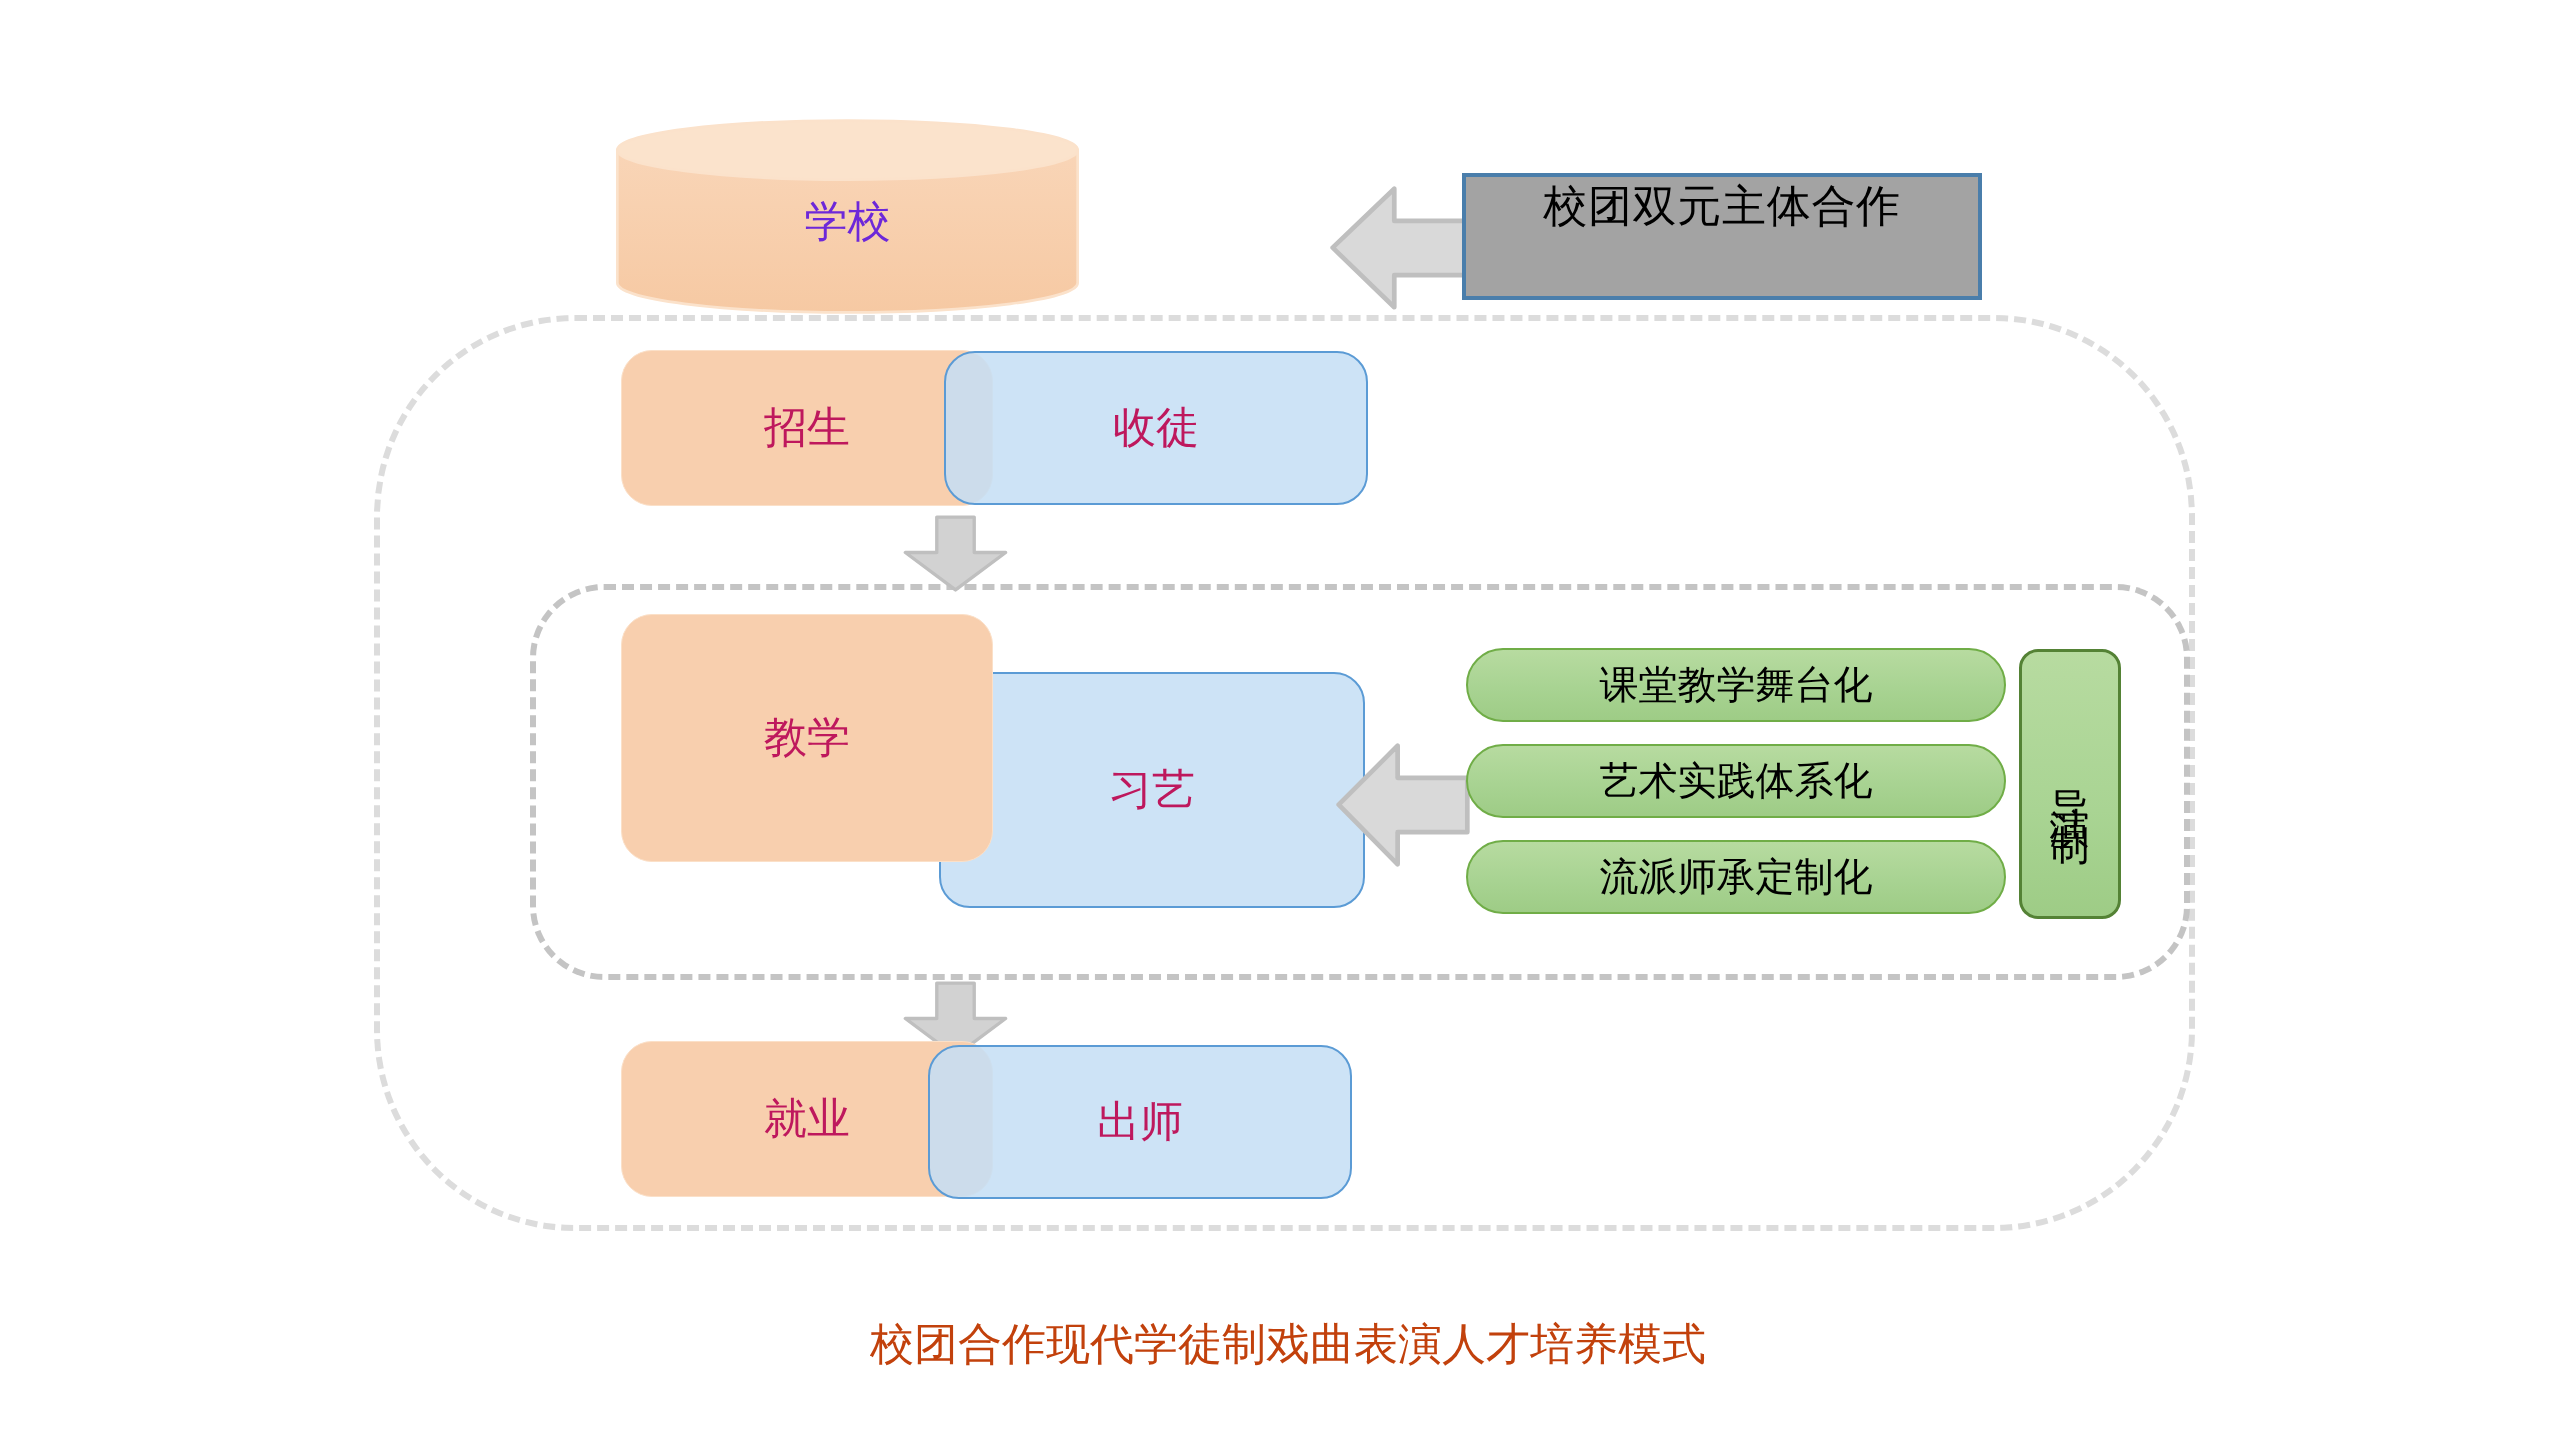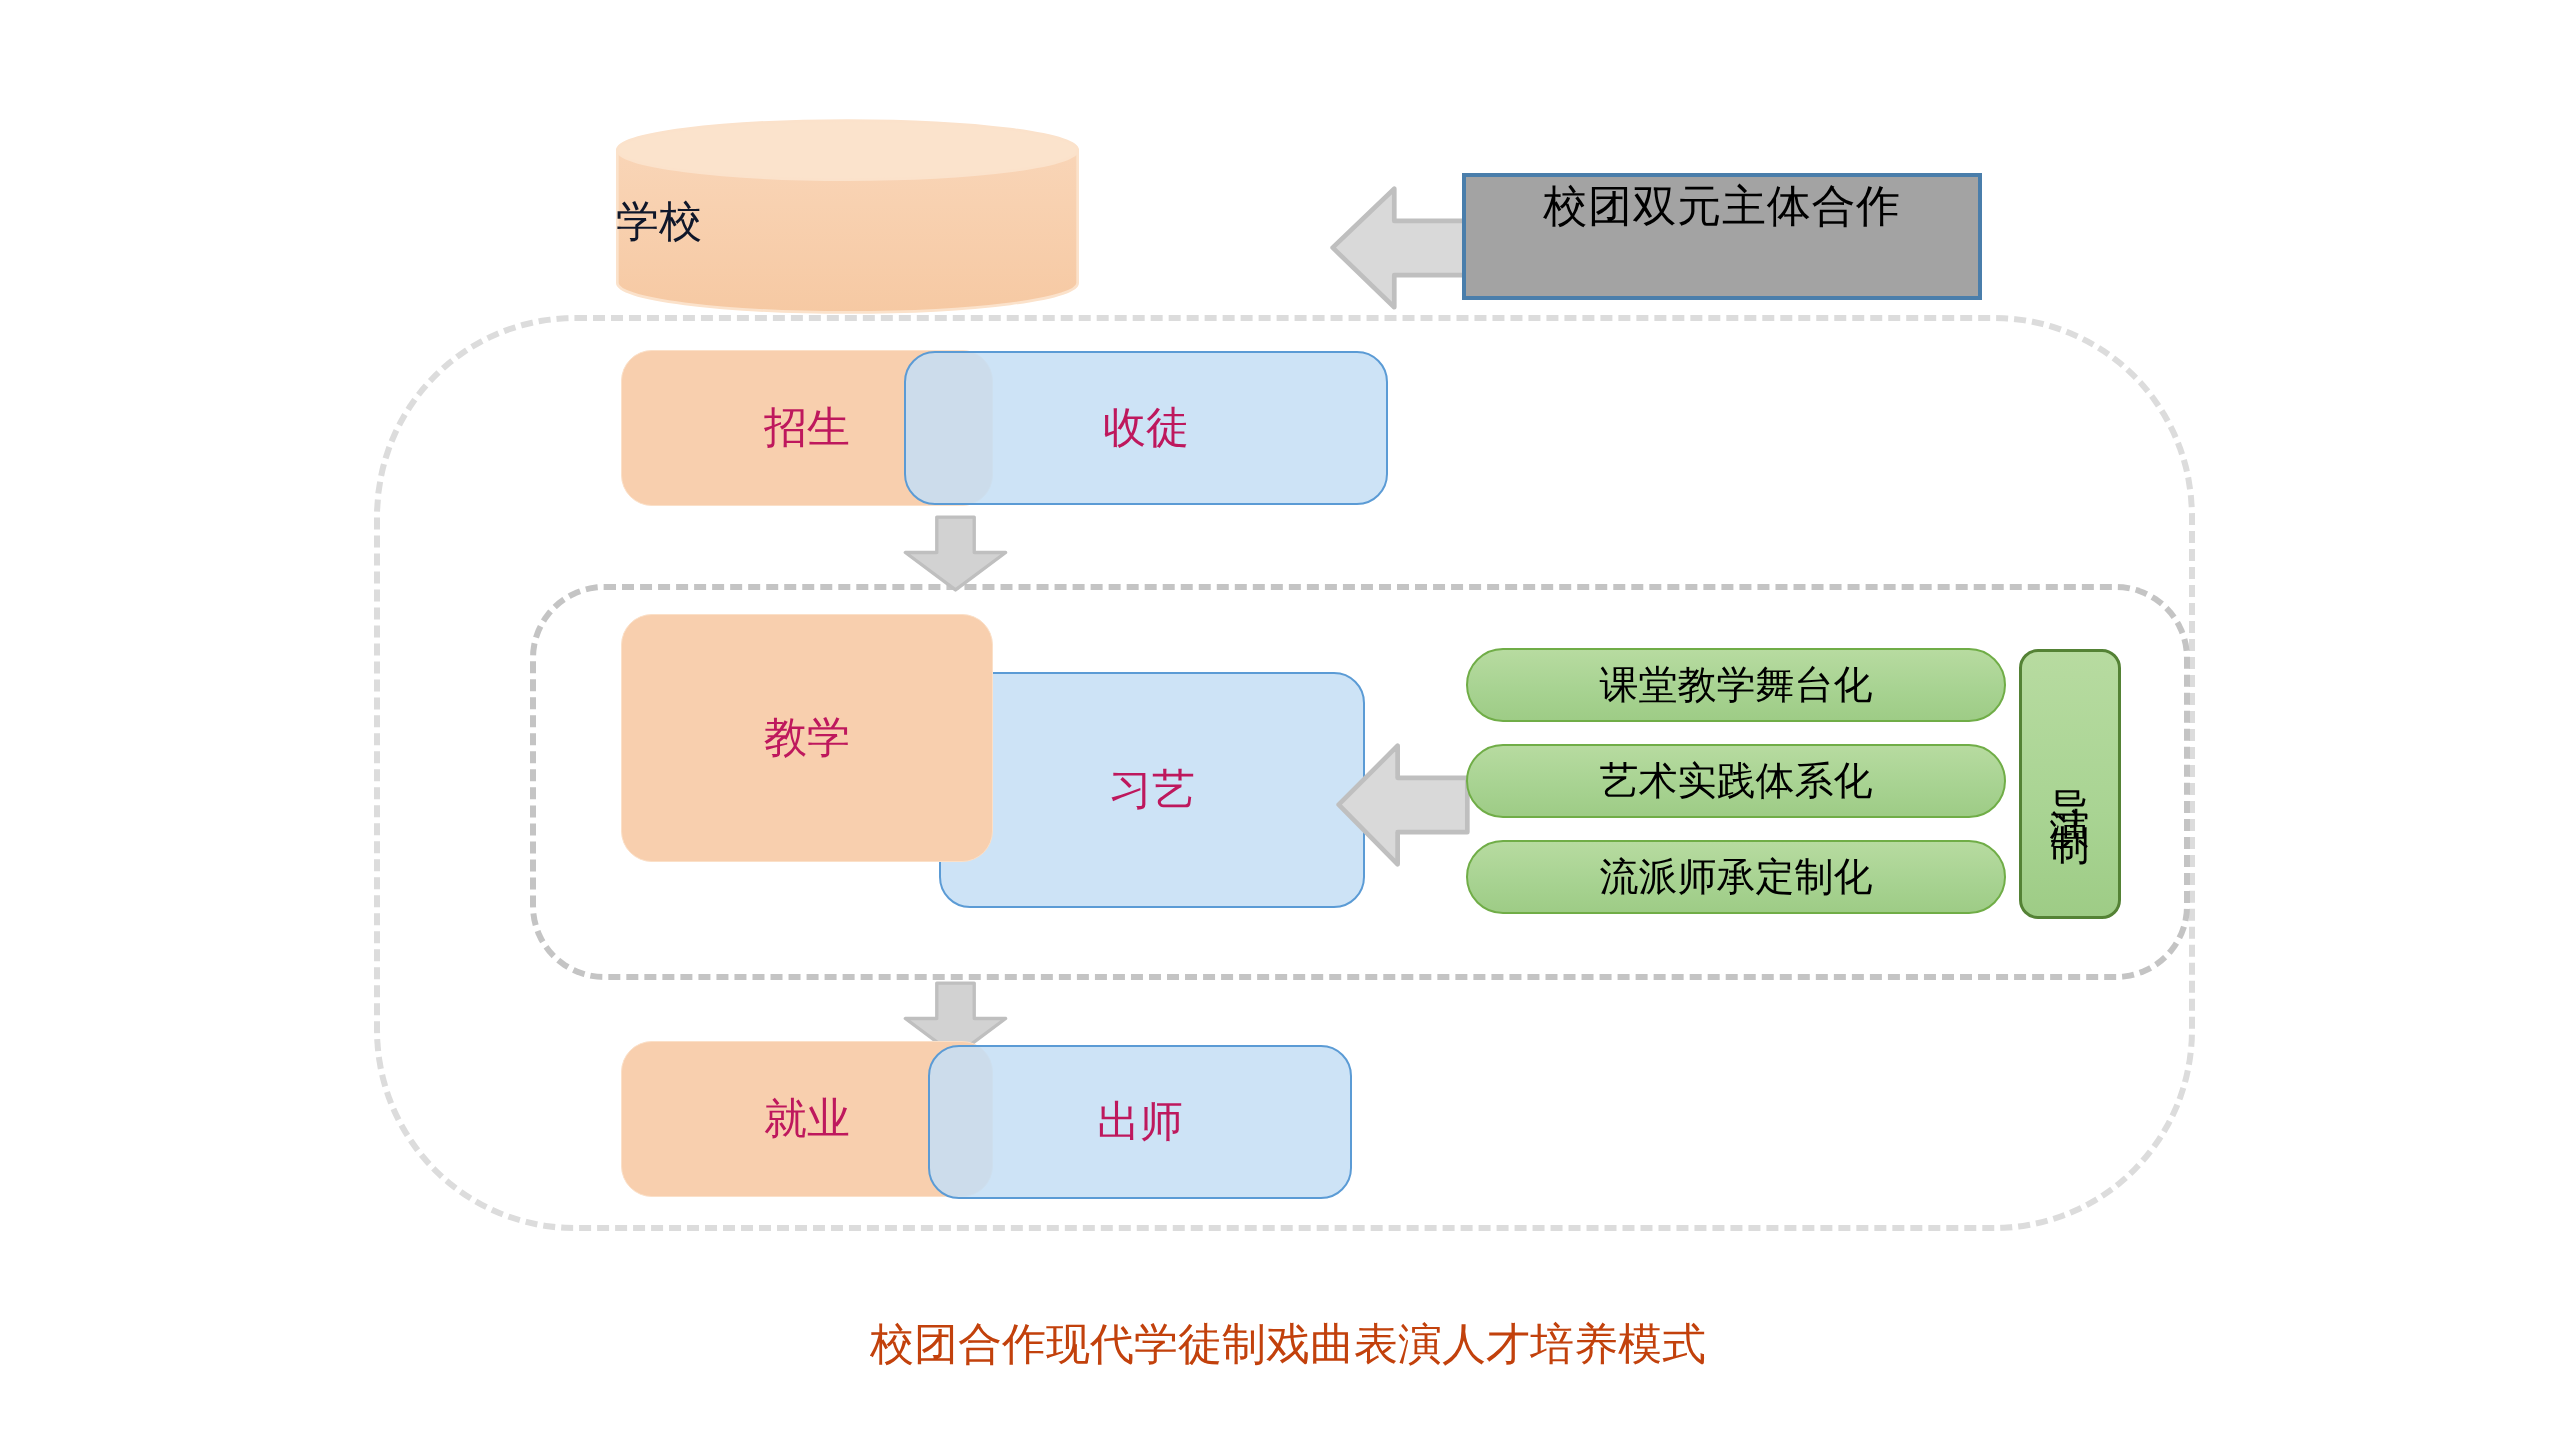--- a/index.html
+++ b/index.html
@@ -43,23 +43,23 @@
   }
 
   
   .cyl {
     position: absolute;
   }
   .cyl-label {
     position: absolute;
     left: 0;
     width: 100%;
-    text-align: left;
+    text-align: center;
     font-size: 43px;
-    color: #0f172a;
+    color: #6d28d9;
     line-height: 1;
   }
 
   
   .rbox {
     position: absolute;
     box-sizing: border-box;
     display: flex;
     align-items: center;
     justify-content: center;
@@ -169,21 +169,21 @@
     </svg>
   </div>
 
   <div class="gray-box" style="left:1462px; top:173px; width:520px; height:127px;">
     <span>校团双元主体合作</span>
   </div>
 
   <div class="rbox orange" style="left:621px; top:350px; width:372px; height:156px;">
     <span class="ltxt">招生</span>
   </div>
-  <div class="rbox blue" style="left:904px; top:351px; width:484px; height:154px;">
+  <div class="rbox blue" style="left:944px; top:351px; width:424px; height:154px;">
     <span class="ltxt">收徒</span>
   </div>
 
   <div class="arrow-wrap" style="left:902px; top:515px; width:107px; height:77px;">
     <svg width="107" height="77" viewBox="0 0 160 115">
       <path d="M52,3 L108,3 L108,56 L155,56 L80,112 L5,56 L52,56 Z" fill="#d2d2d2" stroke="#bfbfbf" stroke-width="5" stroke-linejoin="round"></path>
     </svg>
   </div>
 
   <div class="rbox blue" style="left:939px; top:672px; width:426px; height:236px;">

